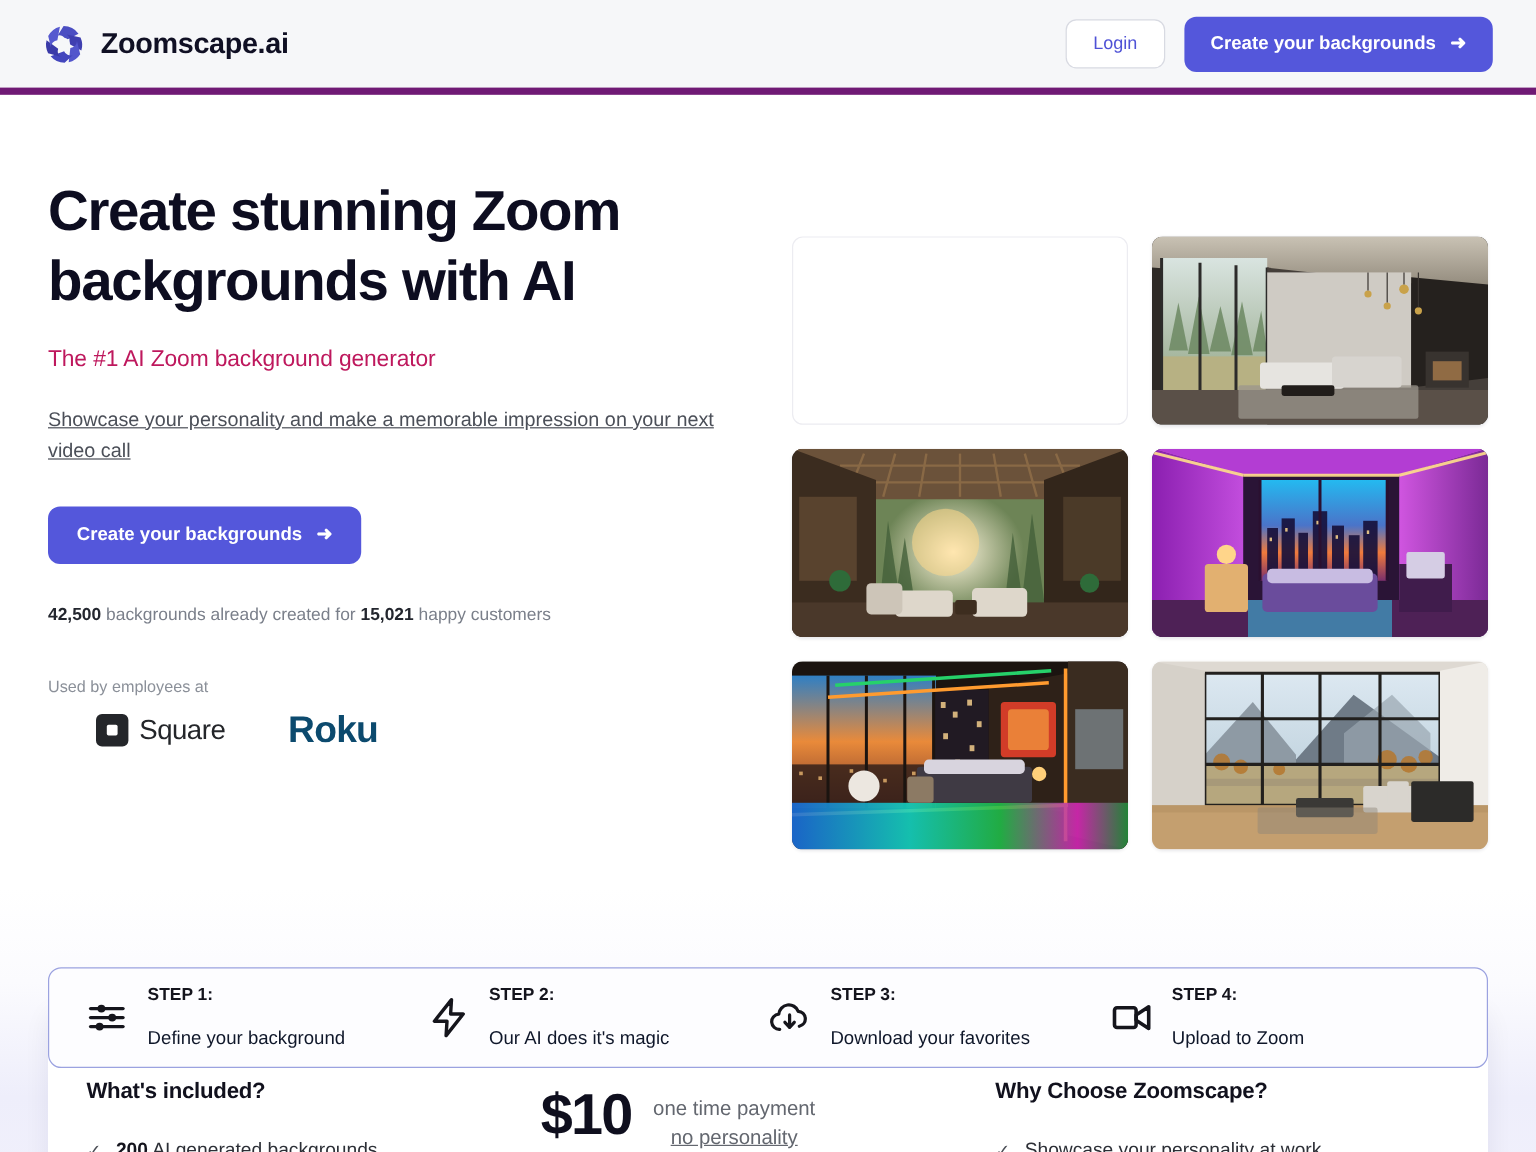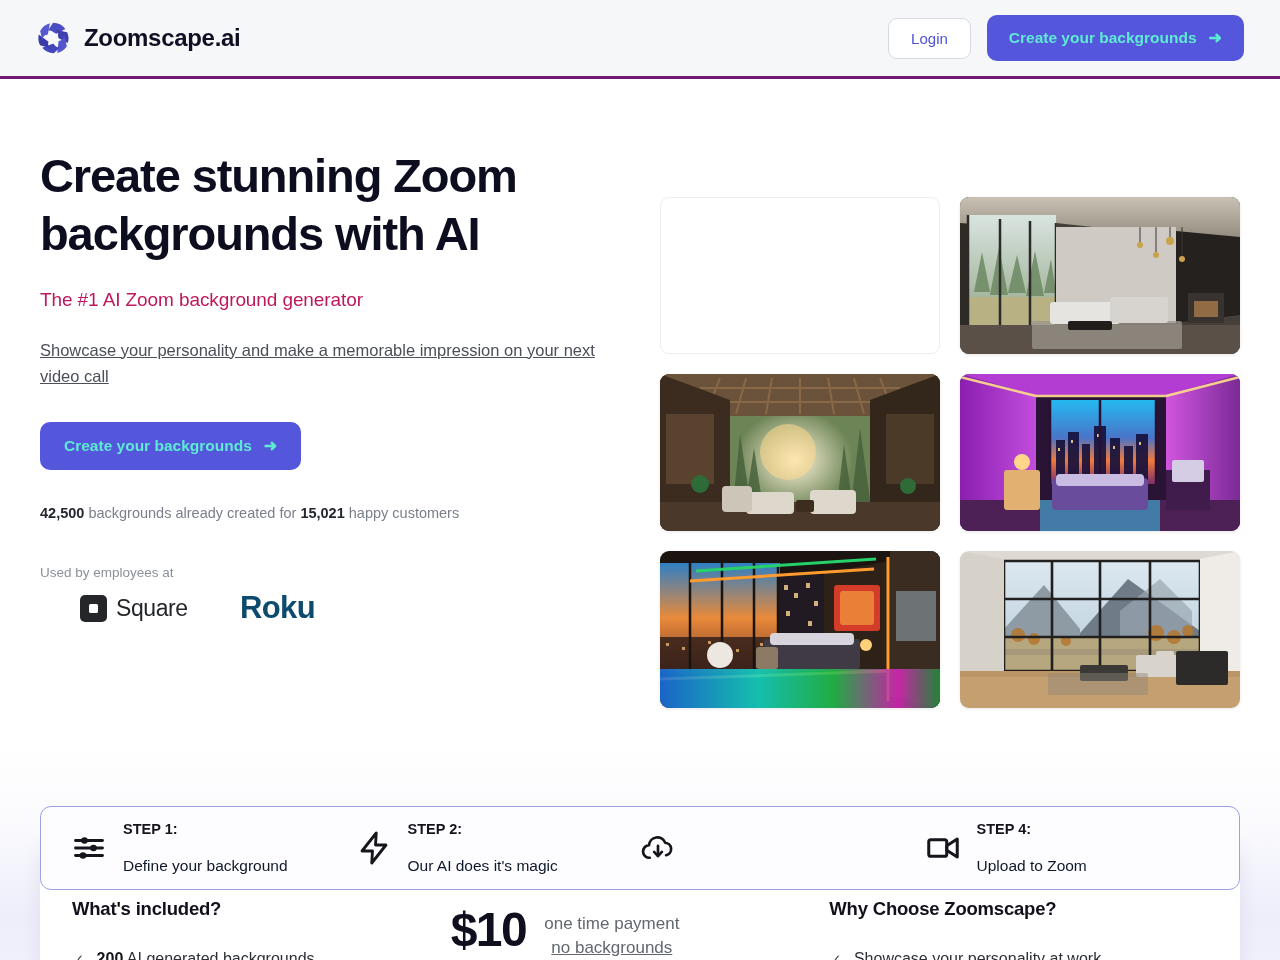--- a/index.html
+++ b/index.html
@@ -8,21 +8,21 @@
     font-family: "Liberation Sans", sans-serif;
     background: #ffffff;
     overflow: hidden;
     -webkit-font-smoothing: antialiased;
   }
 
   
   .header {
     height: 79px;
     background: #f6f7f9;
-    border-bottom: 3px solid #701a75;
+    border-bottom: 6px solid #701a75;
     display: flex;
     align-items: center;
     justify-content: space-between;
     padding: 0 36px;
     position: relative;
     z-index: 20;
   }
   .brand { display: flex; align-items: center; gap: 14px; }
   .brand-mark { width: 34px; height: 34px; display: block; }
   .brand-name {
@@ -35,21 +35,21 @@
     color: #4f52d6;
     font-size: 15px;
     font-weight: 500;
     padding: 11px 22px;
     border-radius: 9px;
     cursor: pointer;
     font-family: inherit;
   }
   .btn-primary {
     background: #5457db;
-    color: #5eead4;
+    color: #ffffff;
     border: none;
     font-size: 15.5px;
     font-weight: 600;
     padding: 14px 22px;
     border-radius: 10px;
     cursor: pointer;
     display: inline-flex;
     align-items: center;
     gap: 12px;
     font-family: inherit;
@@ -581,21 +581,21 @@
             <b>200</b>
             <span>AI generated backgrounds</span>
           </span>
         </div>
       </div>
 
       <div class="price-col">
         <div class="price-amount">$10</div>
         <div class="price-meta">
           <div class="price-line1">one time payment</div>
-          <div class="price-line2">no backgrounds</div>
+          <div class="price-line2">no personality</div>
         </div>
       </div>
 
       <div>
         <div class="col-title">Why Choose Zoomscape?</div>
         <div class="feat">
           <span class="chk">✓</span>
           <span>Showcase your personality at work</span>
         </div>
       </div>
@@ -635,20 +635,24 @@
     </div>
 
     <div class="step">
       <span class="ico">
         <svg viewBox="0 0 24 24" fill="none" stroke="#15151c" stroke-width="1.8" stroke-linecap="round" stroke-linejoin="round">
           <path d="M6.5 18.5A4.2 4.2 0 0 1 6 10.1a5.6 5.6 0 0 1 10.8-1.6 4.2 4.2 0 0 1 .6 8.3"></path>
           <line x1="12" y1="10.5" x2="12" y2="17.2"></line>
           <polyline points="9.4,14.6 12,17.4 14.6,14.6"></polyline>
         </svg>
       </span>
+      <span>
+        <div class="step-num">STEP 3:</div>
+        <div class="step-txt">Download your favorites</div>
+      </span>
     </div>
 
     <div class="step">
       <span class="ico">
         <svg viewBox="0 0 24 24" fill="none" stroke="#15151c" stroke-width="2" stroke-linejoin="round">
           <rect x="2.5" y="6.5" width="12" height="11" rx="1.4"></rect>
           <polygon points="14.5,10.5 21.5,6 21.5,18 14.5,13.5"></polygon>
         </svg>
       </span>
       <span>

